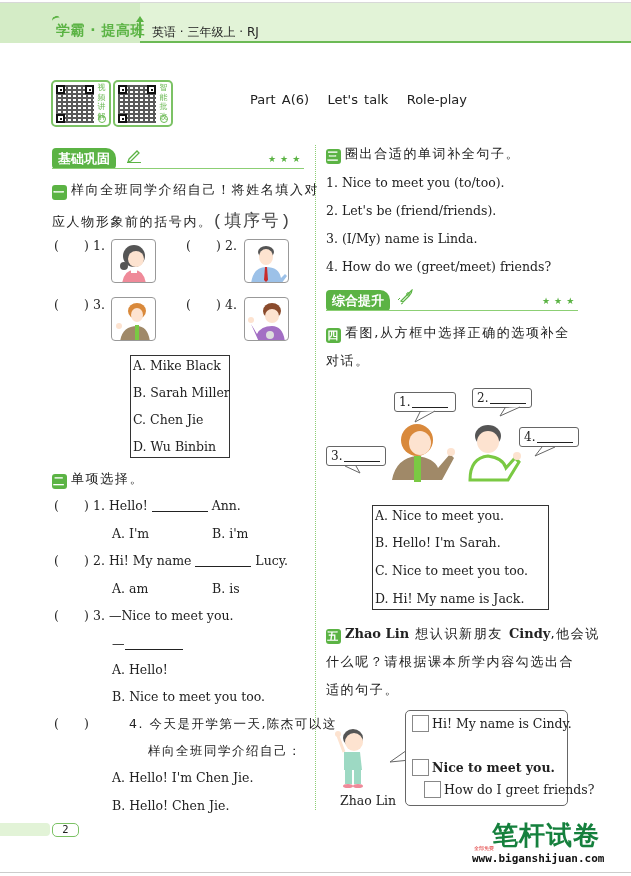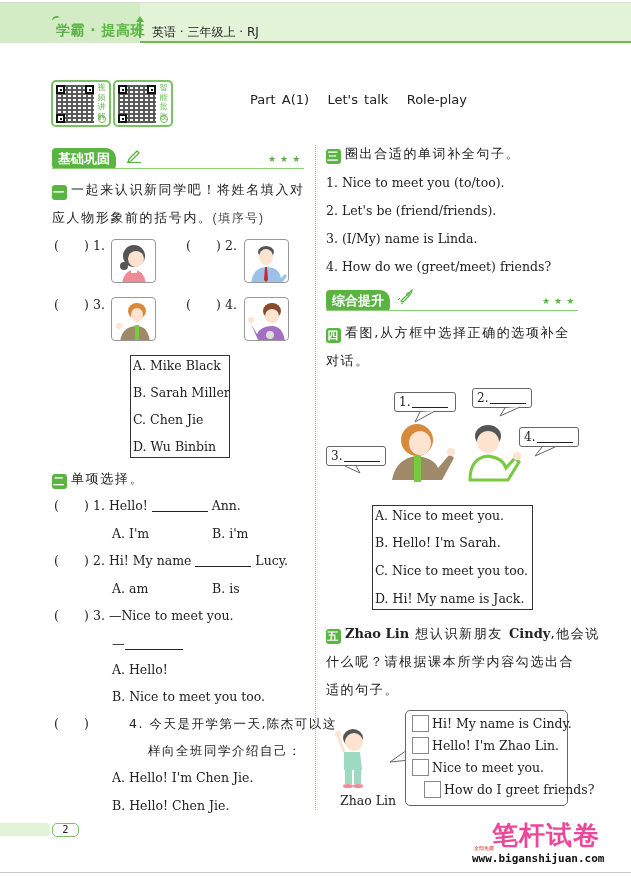--- a/index.html
+++ b/index.html
@@ -54,21 +54,21 @@
   .opt-box div { font-size: 12.5px; white-space: nowrap; }
 
   
   .bubble { border: 1px solid #666; border-radius: 3px; background: #fff; font-size: 12px; padding: 2px 4px; white-space: nowrap; }
 
   .checkbox { width: 17px; height: 17px; border: 1px solid #888; background: #fff; display: inline-block; vertical-align: -4px; margin-right: 3px; }
 
   .page-tab { left: 0; top: 823px; width: 50px; height: 13px; background: #e2f3d7; border-radius: 0 4px 4px 0; }
   .page-num { left: 52px; top: 823px; width: 27px; height: 14px; border: 1.5px solid #7cc265; border-radius: 5px; font-family: "DejaVu Sans", sans-serif; font-size: 10px; text-align: center; line-height: 11px; }
 
-  .wm-title { left: 492px; top: 818px; font-family: "DejaVu Sans", sans-serif; font-size: 26px; color: #ec4899; letter-spacing: 1px; font-weight: bold; }
+  .wm-title { left: 492px; top: 818px; font-family: "DejaVu Sans", sans-serif; font-size: 26px; color: #15803d; letter-spacing: 1px; font-weight: bold; }
   .wm-red { left: 474px; top: 845px; font-family: "DejaVu Sans", sans-serif; font-size: 5px; color: #d22; }
   .wm-url { left: 472px; top: 852px; font-family: "DejaVu Sans Mono", monospace; font-size: 11px; color: #111; font-weight: bold; }
   .bottom-line { left: 0; top: 872px; width: 631px; height: 1px; background: #ccc; }
 </style>
 </head>
 <body>
 
 <div class="abs header-band"></div>
 <div class="abs header-left"></div>
 <div class="abs brand-sprout"></div>
@@ -87,37 +87,37 @@
 </div>
 <div class="abs qr" style="left:113px;">
   <div class="qr-grid"></div>
   <div class="qr-corner" style="left:3px;top:3px;"></div>
   <div class="qr-corner" style="left:32px;top:3px;"></div>
   <div class="qr-corner" style="left:3px;top:32px;"></div>
   <div class="qr-label">智能批改</div>
   <div class="qr-play"></div>
 </div>
 
-<div class="abs lesson-title" style="white-space:pre;">Part A(1)   Let's talk   Role-play</div>
+<div class="abs lesson-title" style="white-space:pre;">Part A(6)   Let's talk   Role-play</div>
 
 <div class="abs col-divider"></div>
 
 <div class="abs sec-badge" style="left:52px;top:148px;">基础巩固</div>
 <svg class="abs" style="left:126px;top:149px;" width="16" height="14" viewBox="0 0 16 14">
   <path d="M3 10 L11 2 L13 4 L5 12 L2 13 Z" fill="none" stroke="#5bb344" stroke-width="1.3"></path>
   <line x1="1" y1="13.5" x2="15" y2="13.5" stroke="#5bb344" stroke-width="1"></line>
 </svg>
 <div class="abs sec-line" style="left:52px;top:168px;width:252px;"></div>
 <div class="abs stars" style="left:268px;top:154px;">★★★</div>
 
 <div class="abs q-title" style="left:52px;top:181px;">
-  <span class="q-badge">一</span><span class="plain">一起来认识新同学吧！将姓名填入对</span>
+  <span class="q-badge">一</span><span class="plain">样向全班同学介绍自己！将姓名填入对</span>
 </div>
 <div class="abs q-title" style="left:52px;top:209px;">
-  <span class="plain">应人物形象前的括号内。</span><span class="plain" style="font-size:12px;font-family:Liberation Sans, sans-serif;color:#444;">(填序号)</span>
+  <span class="plain">应人物形象前的括号内。</span><span class="plain" style="font-size:17px;font-family:Liberation Mono, monospace;color:#444;">(填序号)</span>
 </div>
 
 <div class="abs txt" style="left:54px;top:238px;">(　　)</div>
 <div class="abs txt" style="left:93px;top:238px;">1.</div>
 <div class="abs pic" style="left:111px;top:239px;">
   <svg width="45" height="44" viewBox="0 0 45 44">
     <ellipse cx="22" cy="16" rx="11" ry="11" fill="#555"></ellipse>
     <ellipse cx="24" cy="19" rx="8" ry="8" fill="#fde3d0"></ellipse>
     <circle cx="12" cy="26" r="4" fill="#555"></circle>
     <path d="M10 44 Q12 30 22 30 Q32 30 34 44 Z" fill="#ef8a99"></path>
@@ -248,21 +248,21 @@
   <path d="M72 100 Q76 78 97 76 Q114 78 118 88 L130 74 L134 78 L122 100 Z" fill="#a08968"></path>
   <rect x="94" y="76" width="7" height="26" fill="#7ac943"></rect>
   <circle cx="131" cy="72" r="4" fill="#fde3d0"></circle>
 
   <ellipse cx="168" cy="56" rx="13" ry="11" fill="#555"></ellipse>
   <ellipse cx="168" cy="62" rx="11" ry="11" fill="#fde3d0"></ellipse>
   <path d="M150 100 Q150 78 168 76 Q183 78 186 88 L195 78 L199 82 L188 100 Z" fill="#fff" stroke="#7ac943" stroke-width="3"></path>
   <circle cx="197" cy="76" r="4" fill="#fde3d0"></circle>
 </svg>
 
-<div class="abs opt-box" style="left:372px;top:505px;width:161px;height:105px;">
+<div class="abs opt-box" style="left:372px;top:505px;width:177px;height:105px;">
   <div style="position:absolute;left:2px;top:2px;">A. Nice to meet you.</div>
   <div style="position:absolute;left:2px;top:29px;">B. Hello! I'm Sarah.</div>
   <div style="position:absolute;left:2px;top:57px;">C. Nice to meet you too.</div>
   <div style="position:absolute;left:2px;top:85px;">D. Hi! My name is Jack.</div>
 </div>
 
 <div class="abs q-title" style="left:326px;top:625px;white-space:nowrap;">
   <span class="q-badge">五</span><span style="font-family:'DejaVu Serif',serif;letter-spacing:0;">Zhao Lin</span>
   <span class="plain">想认识新朋友</span>
   <span style="font-family:'DejaVu Serif',serif;letter-spacing:0;">Cindy</span><span class="plain">,他会说</span>
@@ -285,24 +285,21 @@
   <circle cx="8" cy="14" r="3" fill="#fde3d0"></circle>
   <path d="M8 16 L14 32" stroke="#fde3d0" stroke-width="3"></path>
   <path d="M80 28 L60 42 L80 40" fill="#fff" stroke="#666" stroke-width="1"></path>
 </svg>
 <div class="abs txt" style="left:340px;top:793px;">Zhao Lin</div>
 
 <div class="abs" style="left:405px;top:710px;width:163px;height:96px;border:1px solid #666;border-radius:5px;background:#fff;">
   <div class="txt" style="position:absolute;left:6px;top:4px;">
     <span class="checkbox"></span><span>Hi! My name is Cindy.</span>
   </div>
-  <div class="txt" style="position:absolute;left:6px;top:26px;">
-    <span class="checkbox"></span><span>Hello! I'm Zhao Lin.</span>
-  </div>
-  <div class="txt" style="position:absolute;left:6px;top:48px;">
+  <div class="txt" style="position:absolute;left:6px;top:48px;font-weight:bold;">
     <span class="checkbox"></span><span>Nice to meet you.</span>
   </div>
   <div class="txt" style="position:absolute;left:6px;top:70px;padding-left:12px;">
     <span class="checkbox"></span><span>How do I greet friends?</span>
   </div>
 </div>
 
 <div class="abs page-tab"></div>
 <div class="abs page-num">2</div>
 <div class="abs wm-title">笔杆试卷</div>

